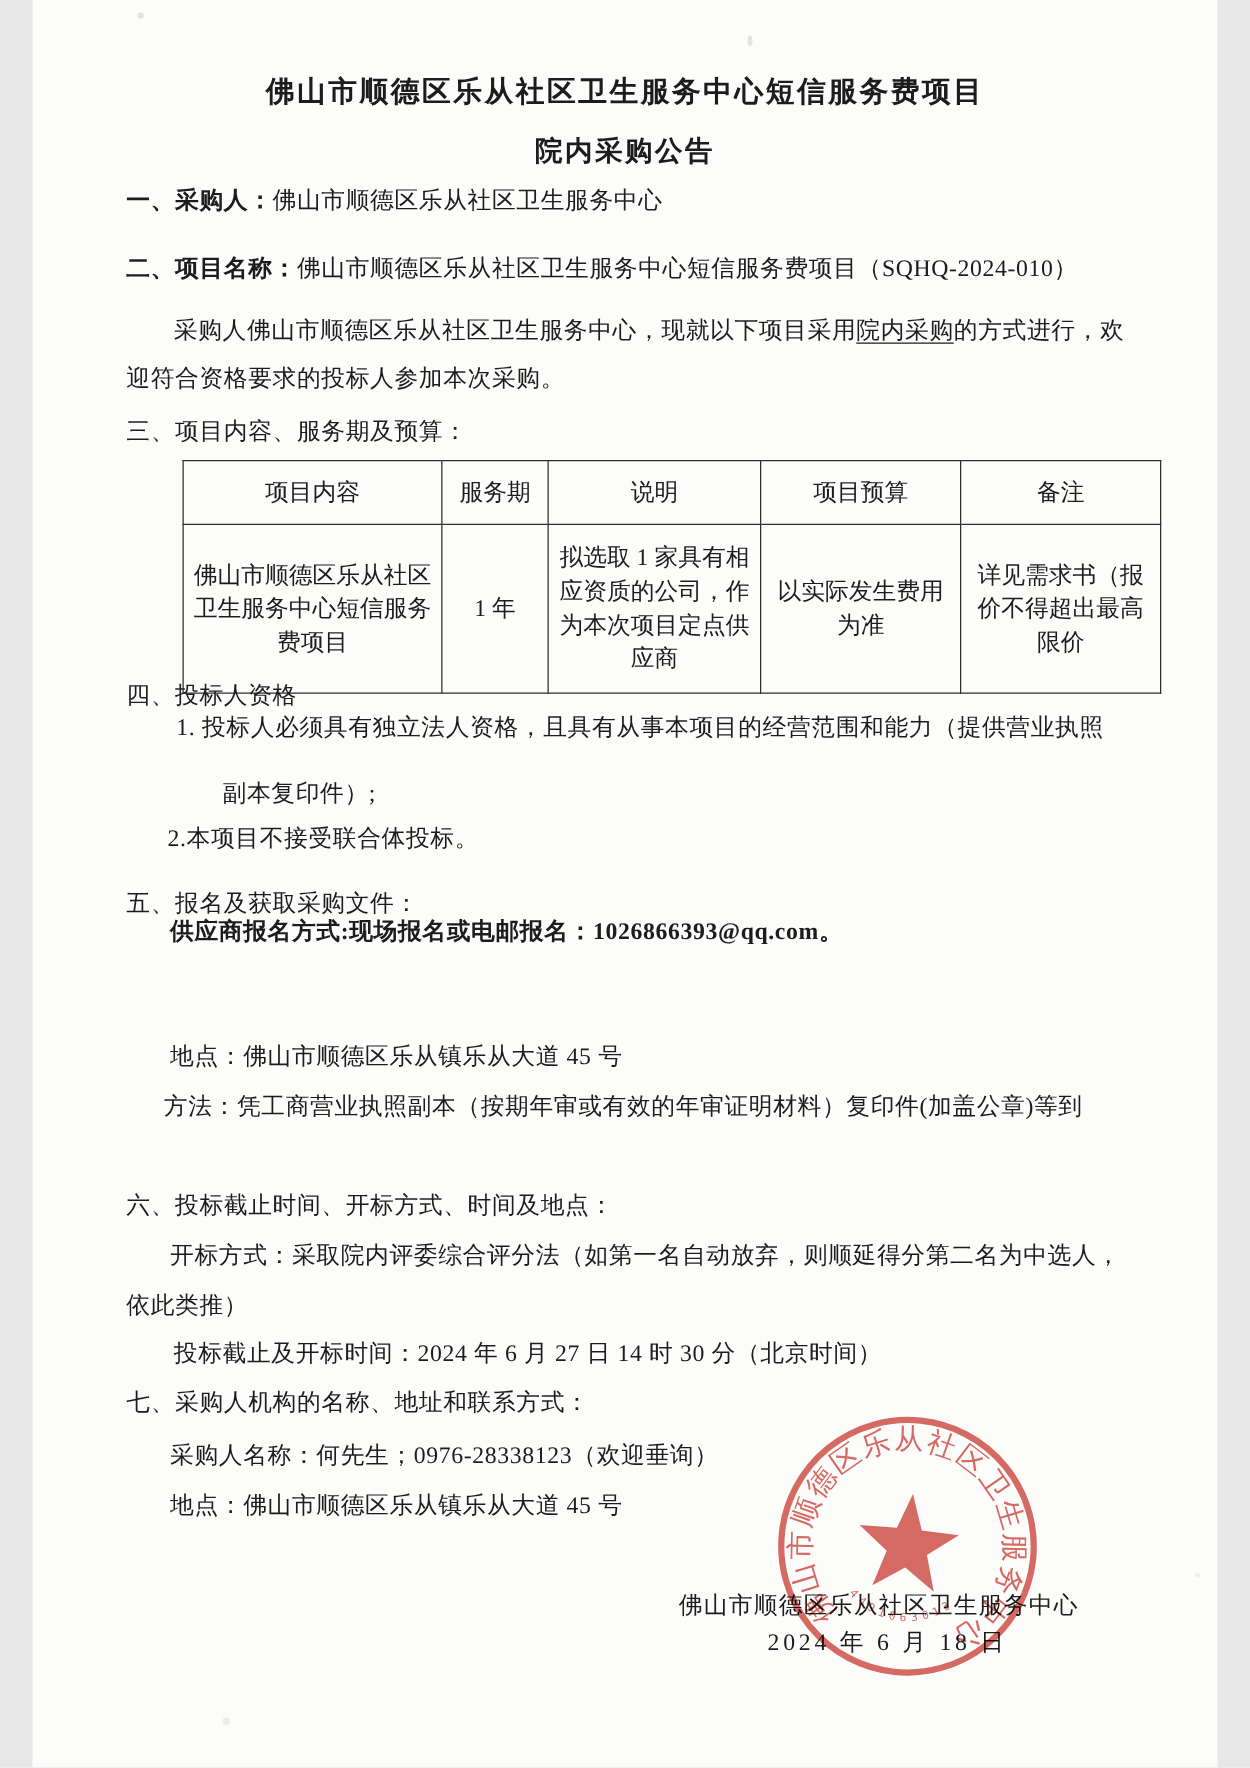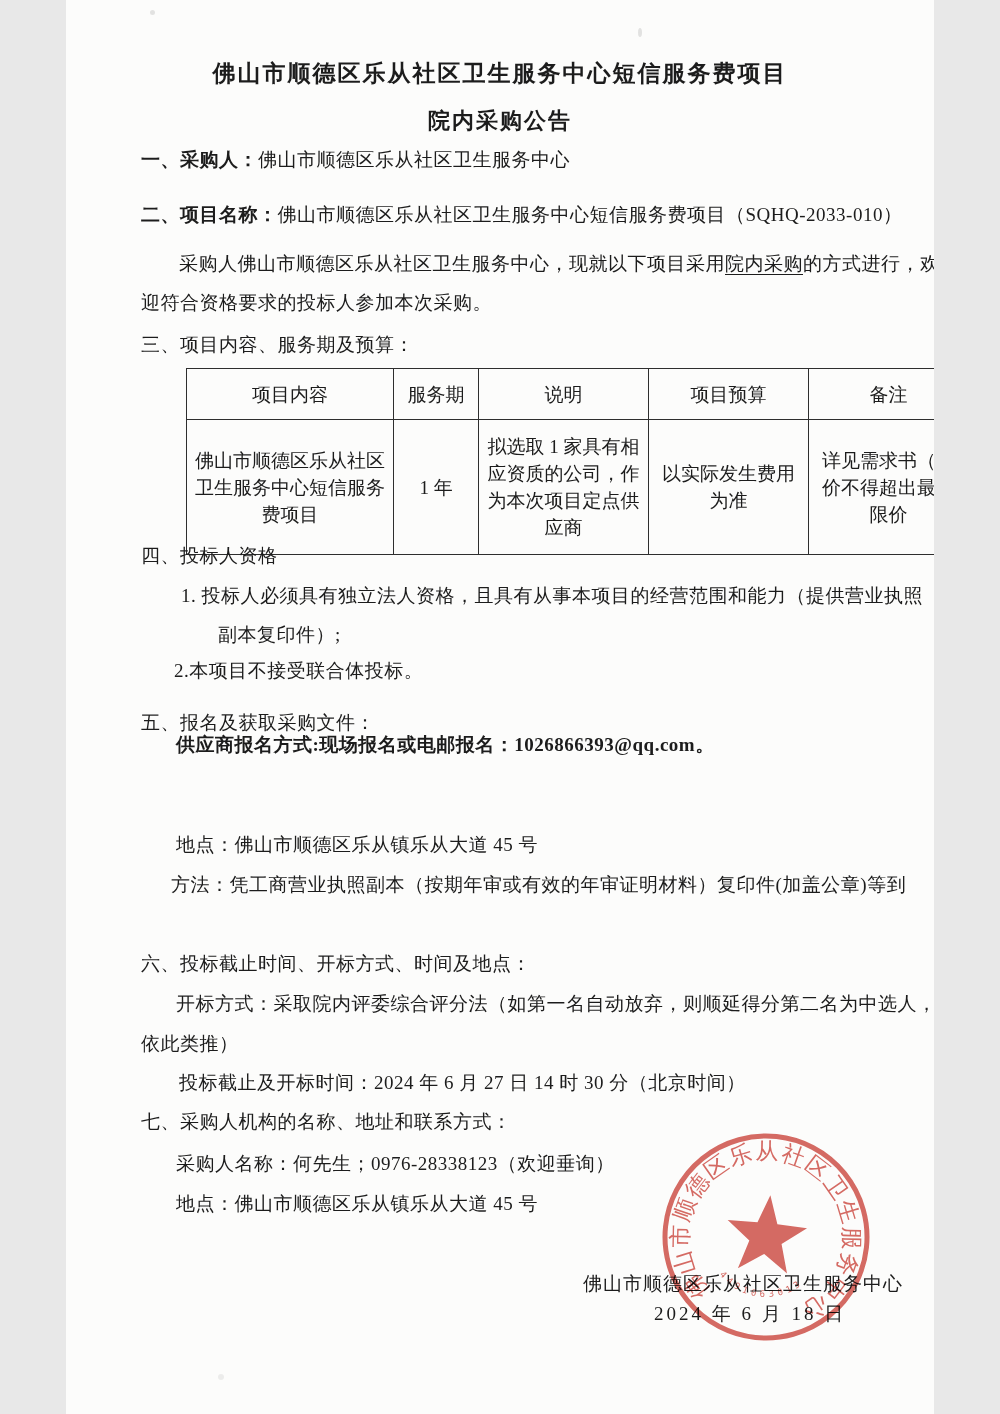--- a/index.html
+++ b/index.html
@@ -1,18 +1,18 @@
 <!DOCTYPE html>
 <html><head>
 <meta charset="utf-8">
 <style>
   html,body{margin:0;padding:0;background:#e8e8e8;}
   .page{
     position:relative;
-    width:868px;height:1414px;
+    width:948px;height:1414px;
     margin:0 auto;
     background:#fcfcfb;
     font-family:"Liberation Serif","DejaVu Serif",serif;
     color:#1c1c1c;
     overflow:hidden;
   }
   .abs{position:absolute;white-space:nowrap;}
   .title{width:100%;text-align:center;font-weight:bold;font-size:23px;letter-spacing:2px;}
   .body-line{font-size:19px;letter-spacing:0.5px;}
   .bold{font-weight:bold;}
@@ -55,21 +55,21 @@
   <div class="artifact" style="left:930px;top:1258px;width:4px;height:4px;opacity:.5;"></div>
 
   <div class="abs title" style="top:58px;">佛山市顺德区乐从社区卫生服务中心短信服务费项目</div>
   <div class="abs title" style="top:106px;font-size:22px;">院内采购公告</div>
 
   <div class="abs body-line" style="left:75px;top:147px;">
     <span class="bold">一、采购人：</span><span>佛山市顺德区乐从社区卫生服务中心</span>
   </div>
 
   <div class="abs body-line" style="left:75px;top:202px;">
-    <span class="bold">二、项目名称：</span><span>佛山市顺德区乐从社区卫生服务中心短信服务费项目（SQHQ-2033-010）</span>
+    <span class="bold">二、项目名称：</span><span>佛山市顺德区乐从社区卫生服务中心短信服务费项目（SQHQ-2024-010）</span>
   </div>
 
   <div class="abs body-line" style="left:113px;top:251px;">
     <span>采购人佛山市顺德区乐从社区卫生服务中心，现就以下项目采用</span><span class="underlined">院内采购</span><span>的方式进行，欢</span>
   </div>
   <div class="abs body-line" style="left:75px;top:290px;">迎符合资格要求的投标人参加本次采购。</div>
 
   <div class="abs body-line" style="left:75px;top:332px;">三、项目内容、服务期及预算：</div>
 
   <table class="doc-table">
@@ -94,21 +94,21 @@
         <td>佛山市顺德区乐从社区卫生服务中心短信服务费项目</td>
         <td>1 年</td>
         <td>拟选取 1 家具有相应资质的公司，作为本次项目定点供应商</td>
         <td>以实际发生费用为准</td>
         <td>详见需求书（报价不得超出最高限价</td>
       </tr>
     </tbody>
   </table>
 
   <div class="abs body-line" style="left:75px;top:543px;">四、投标人资格</div>
-  <div class="abs body-line" style="left:115px;top:583px;">1.  投标人必须具有独立法人资格，且具有从事本项目的经营范围和能力（提供营业执照</div>
+  <div class="abs body-line" style="left:115px;top:569px;">1.  投标人必须具有独立法人资格，且具有从事本项目的经营范围和能力（提供营业执照</div>
   <div class="abs body-line" style="left:152px;top:622px;">副本复印件）;</div>
   <div class="abs body-line" style="left:108px;top:658px;">2.本项目不接受联合体投标。</div>
 
   <div class="abs body-line" style="left:75px;top:710px;">五、报名及获取采购文件：</div>
   <div class="abs body-line" style="left:110px;top:732px;font-weight:bold;">供应商报名方式:现场报名或电邮报名：1026866393@qq.com。</div>
   <div class="abs body-line" style="left:110px;top:832px;">地点：佛山市顺德区乐从镇乐从大道 45 号</div>
   <div class="abs body-line" style="left:105px;top:872px;">方法：凭工商营业执照副本（按期年审或有效的年审证明材料）复印件(加盖公章)等到</div>
 
   <div class="abs body-line" style="left:75px;top:951px;">六、投标截止时间、开标方式、时间及地点：</div>
   <div class="abs body-line" style="left:110px;top:991px;">开标方式：采取院内评委综合评分法（如第一名自动放弃，则顺延得分第二名为中选人，</div>

